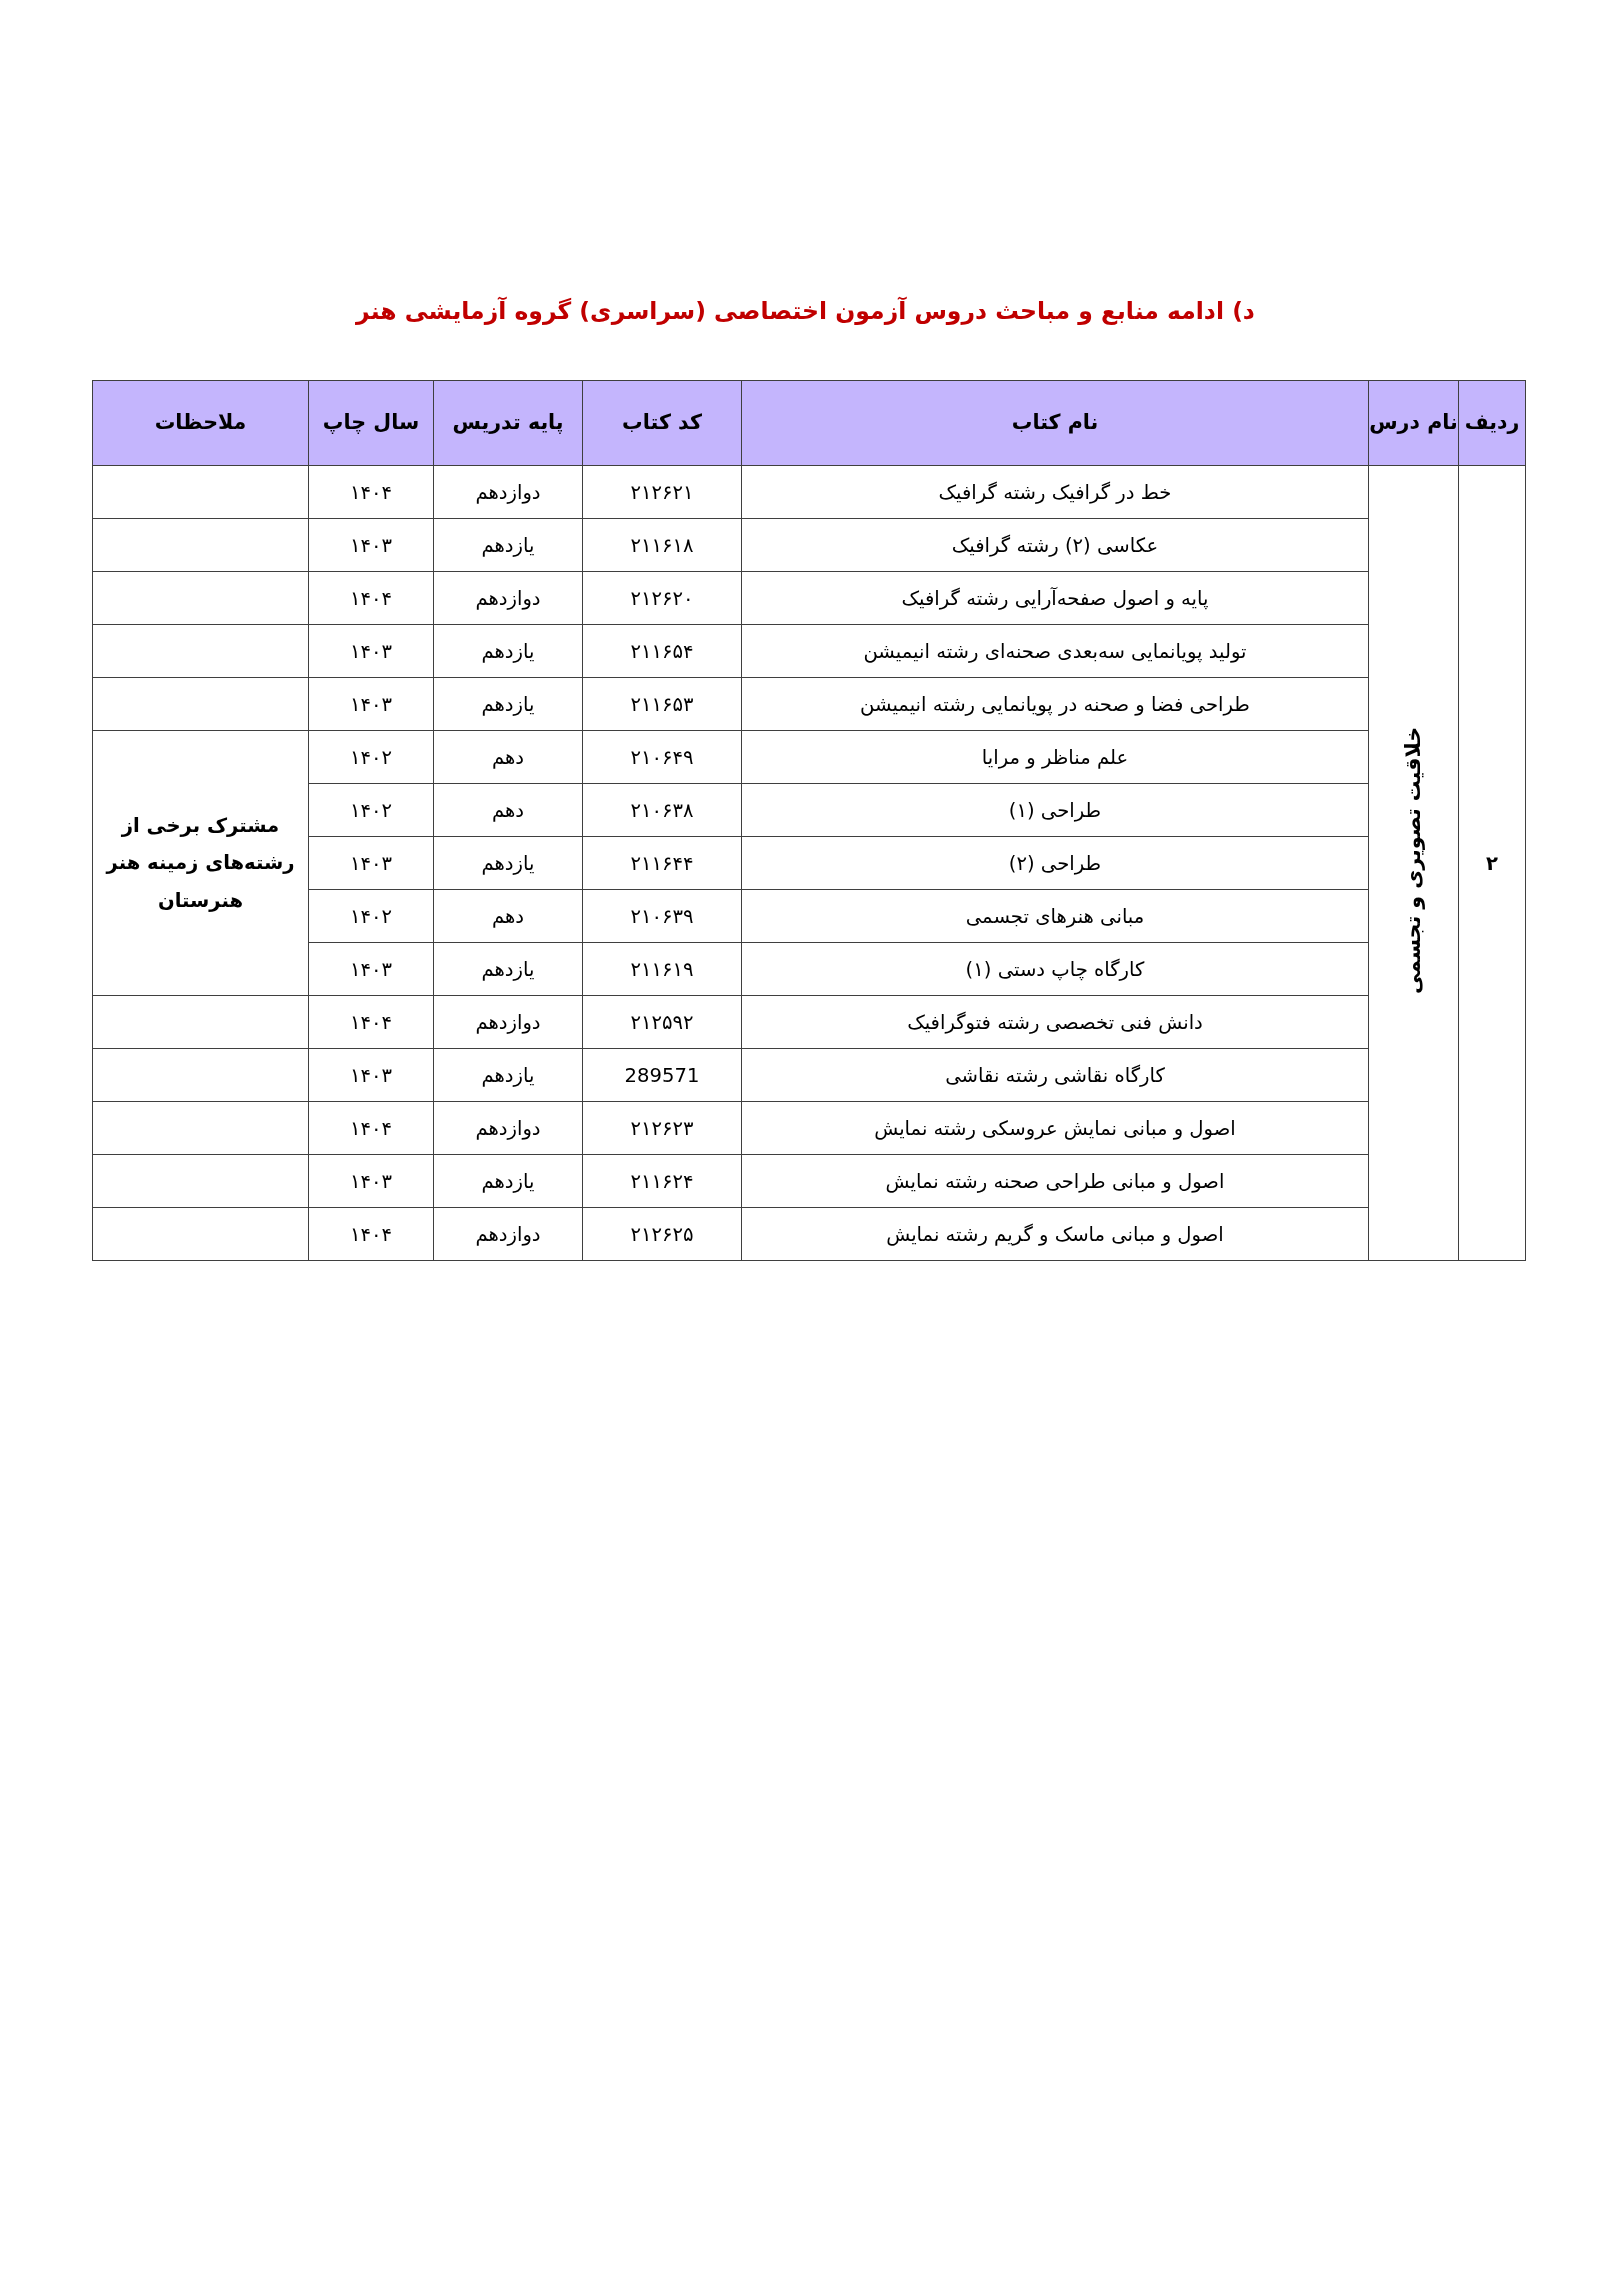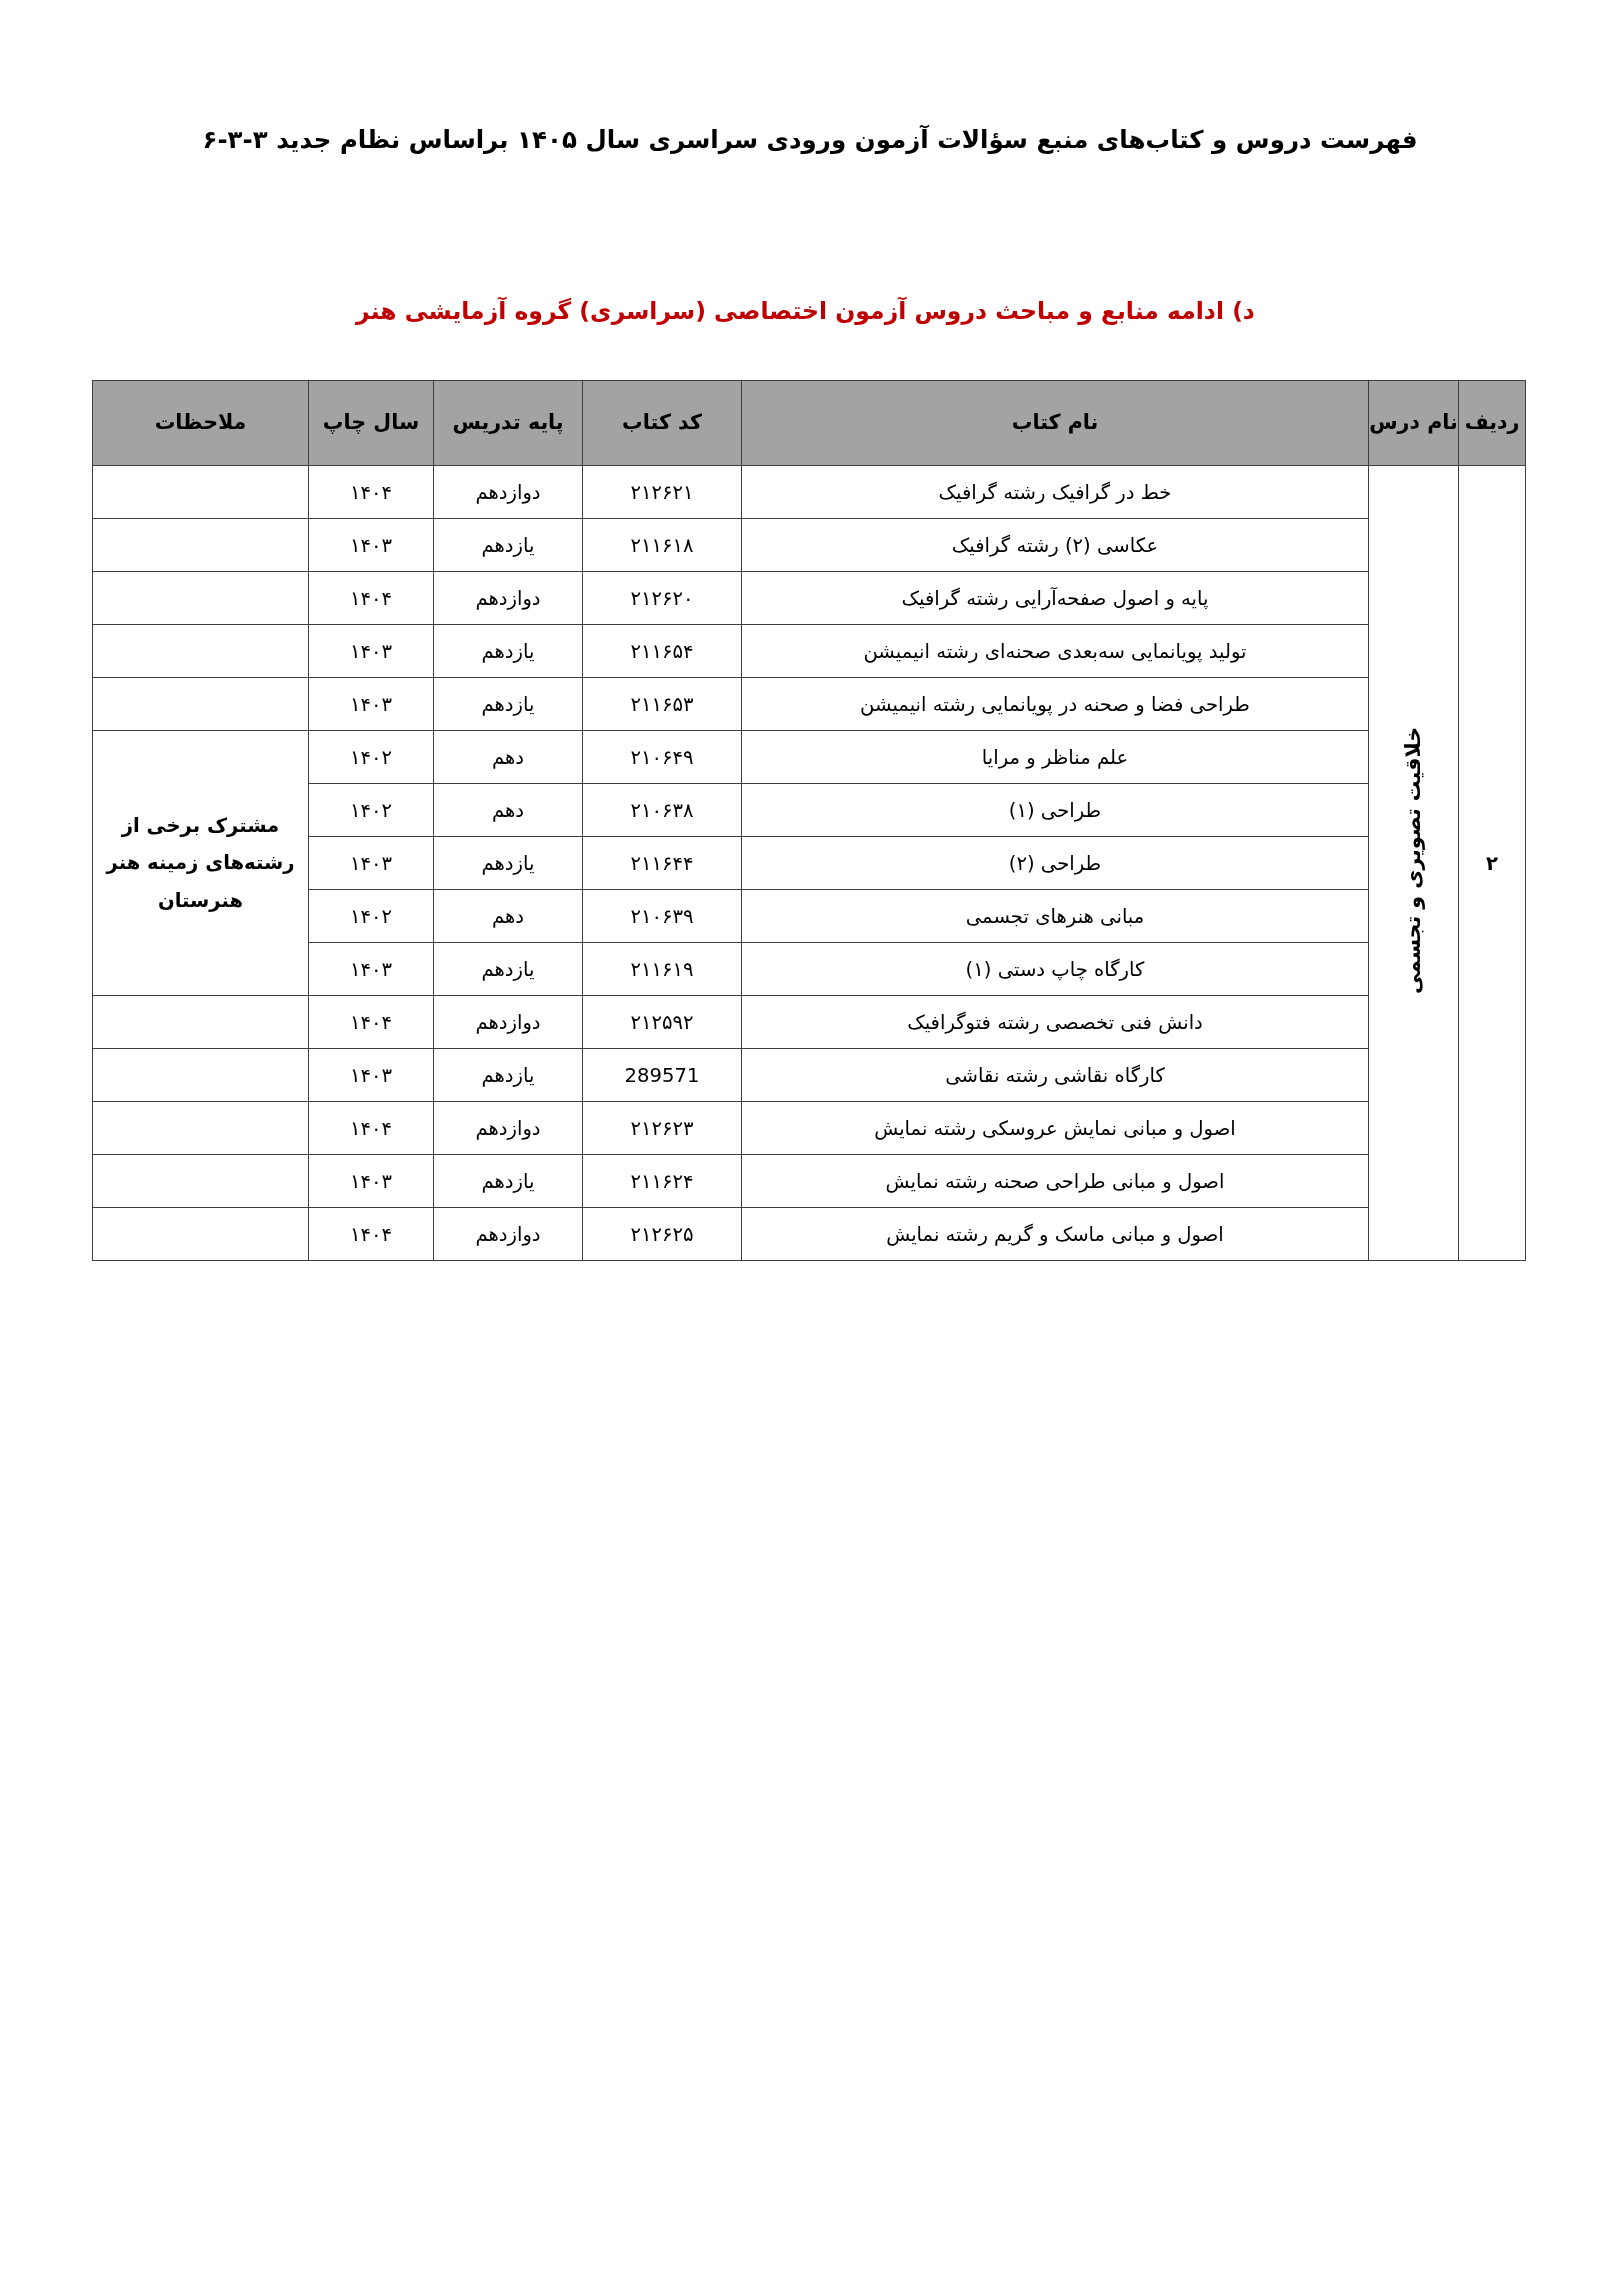--- a/index.html
+++ b/index.html
@@ -70,21 +70,21 @@
   table.src th,
   table.src td {
     border: 1.6px solid #3f3f3f;
     padding: 0;
     vertical-align: middle;
     font-size: 19.6px;
     background: #ffffff;
   }
 
   table.src thead th {
-    background: #a3a3a3;
+    background: #c4b5fd;
     font-weight: bold;
     height: 84px;
     line-height: 1.25;
     text-align: center;
     font-size: 20.6px;
   }
 
   
   col.c-radif   { width: 67px; }
   col.c-dars    { width: 90px; }
@@ -166,21 +166,20 @@
     text-align: center;
     font-size: 21.6px;
     direction: rtl;
   }
 </style>
 </head>
 <body>
 
 <div class="page">
 
-  <div class="doc-title">فهرست دروس و کتاب‌های منبع سؤالات آزمون ورودی سراسری سال ۱۴۰۵ براساس نظام جدید  ۳-۳-۶</div>
 
   <div class="section-subtitle">د) ادامه منابع و مباحث دروس آزمون اختصاصی (سراسری) گروه آزمایشی هنر</div>
 
   <div class="table-wrap">
     <table class="src">
       <colgroup>
         <col class="c-radif">
         <col class="c-dars">
         <col class="c-ketab">
         <col class="c-kod">

